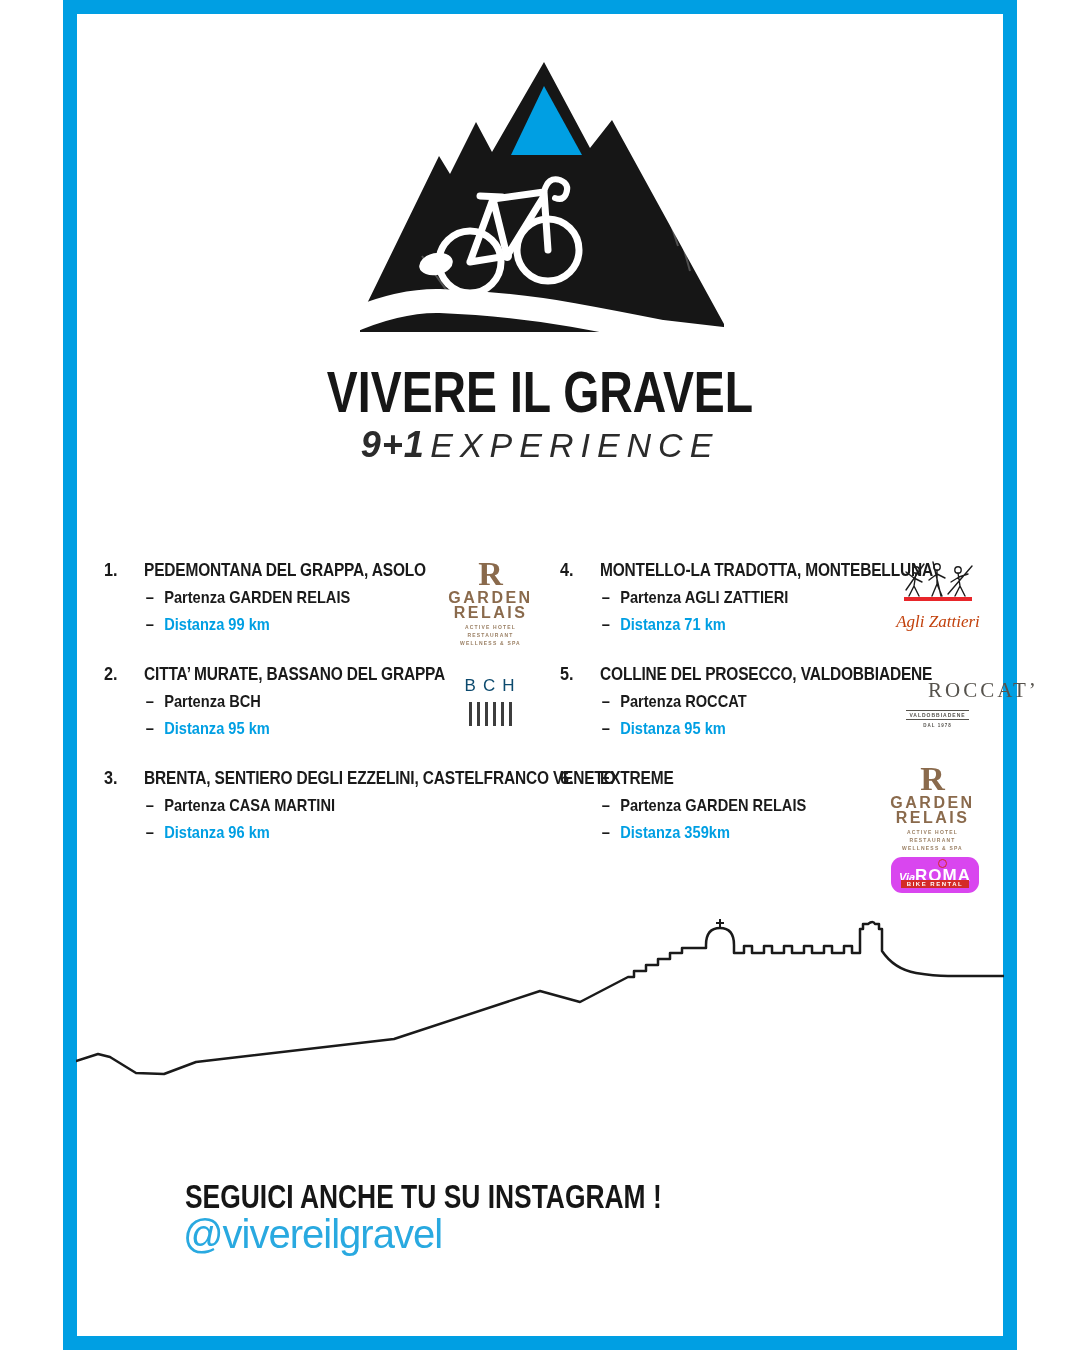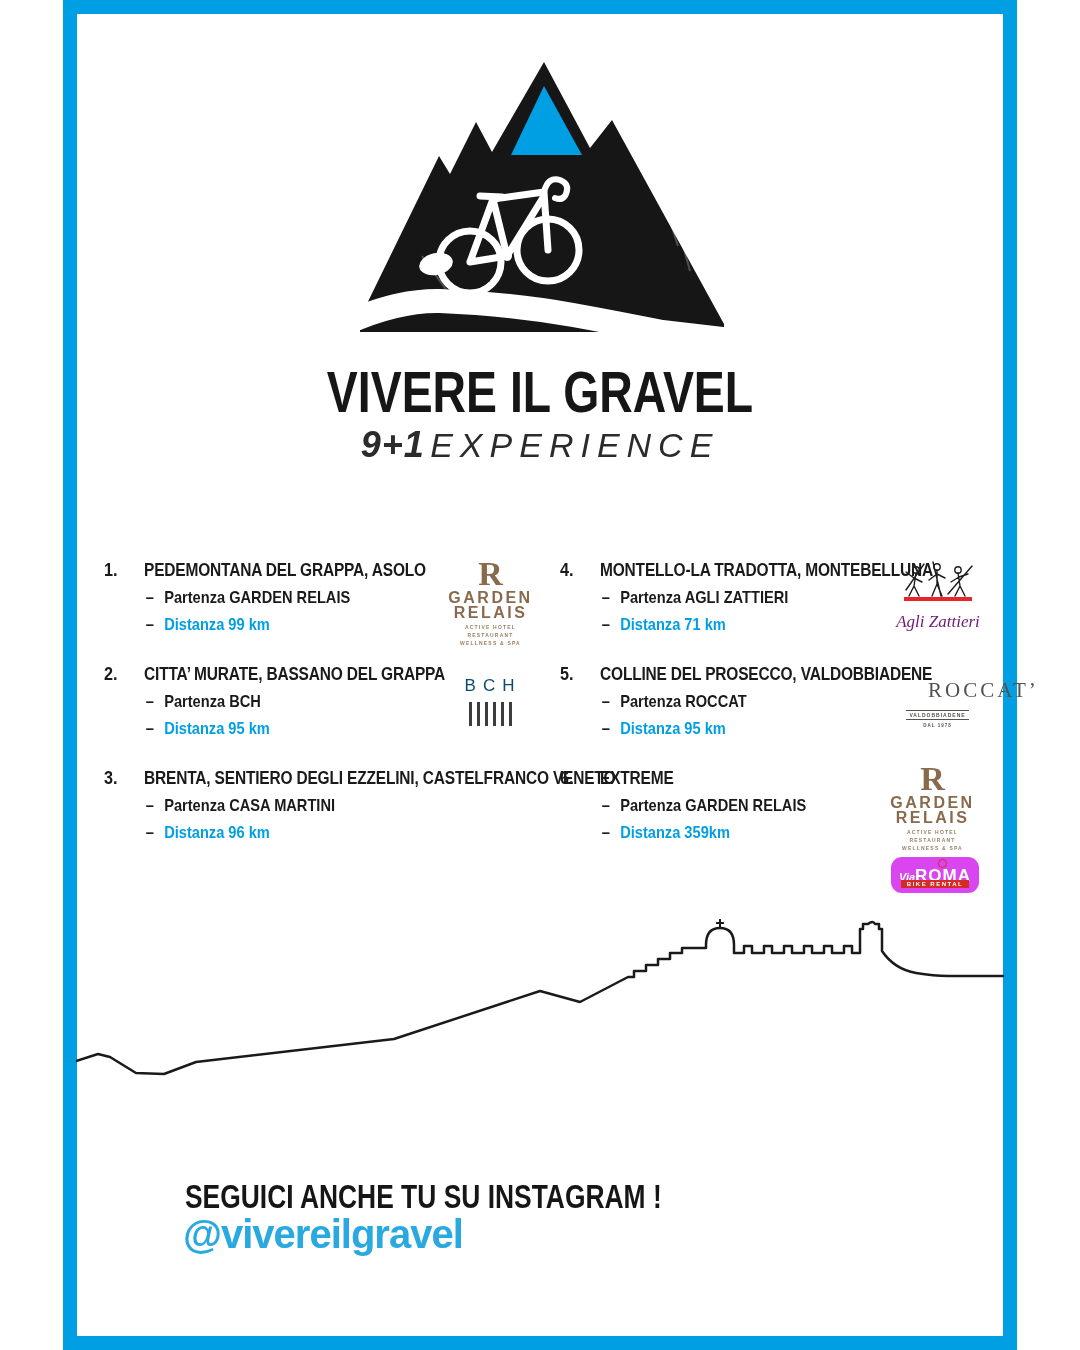--- a/index.html
+++ b/index.html
@@ -41,41 +41,41 @@
   .gr-sub{ font-size:5px; letter-spacing:1.2px; color:#9a7f63; line-height:7px; margin-top:1px; font-weight:bold; }
   .gr-subwrap{ margin-top:4px; }
   
   .bch-text{ font-size:17px; letter-spacing:7px; color:#0c4a6e; font-weight:400; padding-left:6px; }
   .bch-bars{ display:flex; justify-content:center; gap:5px; margin-top:6px; }
   .bch-bars i{ width:3px; height:24px; background:#3d3d3d; display:block; }
   
   .casa-text{ font-family:"Liberation Serif", serif; font-size:16px; color:#8a8378; letter-spacing:1px; margin-top:2px; }
   .casa-tagline{ margin:3px auto 0; width:78px; height:3px; background:#c9c4bb; border-radius:1px; }
   
-  .az-script{ font-family:"Liberation Serif", serif; font-style:italic; font-size:17px; color:#701a75; margin-top:-2px; }
+  .az-script{ font-family:"Liberation Serif", serif; font-style:italic; font-size:17px; color:#c2410c; margin-top:-2px; }
   
   .roccat-text{ font-family:"Liberation Serif", serif; font-size:21px; letter-spacing:3px; color:#55524c;margin-left:48px; }
   .roccat-box{ display:inline-block; font-size:5px; letter-spacing:1px; color:#55524c; border-top:1px solid #55524c; border-bottom:1px solid #55524c; padding:1px 3px; margin-top:3px; font-weight:bold; }
   .roccat-sub{ font-size:4.5px; letter-spacing:1px; color:#55524c; margin-top:2px; font-weight:bold; }
   
   .viaroma{ width:88px; height:36px; background:#d946ef; border-radius:11px; position:relative; color:#fff; }
   .vr-line{ position:absolute; top:9px; left:0; width:100%; white-space:nowrap; }
   .vr-via{ font-style:italic; font-size:11px; font-weight:bold; }
   .vr-roma{ font-size:17px; font-weight:bold; letter-spacing:1px; }
   .vr-wheel{ position:absolute; top:2px; left:47px; width:9px; height:9px; border:1.5px solid #d42b27; border-radius:50%; box-sizing:border-box; }
   .vr-ribbon{ position:absolute; bottom:5px; left:10px; right:10px; background:#d42b27; color:#fff; font-size:6px; font-weight:bold; letter-spacing:1.5px; padding:1px 0; }
   
   .skyline{ position:absolute; left:76px; top:915px; }
   
   .footer-line1{
     position:absolute; left:185px; top:1178px; font-size:33px; font-weight:bold;
     transform:scaleX(.80); transform-origin:left top; color:#161616; white-space:nowrap; letter-spacing:0px;
   }
   .footer-handle{
-    position:absolute; left:183px; top:1212px; font-size:40px; font-weight:bold;
+    position:absolute; left:183px; top:1212px; font-size:40px; font-weight:normal;
     color:#29a9e0; letter-spacing:-1px; white-space:nowrap;
   }
 </style>
 </head>
 <body>
 
 <div class="page">
 
   <div class="frame"></div>
 

